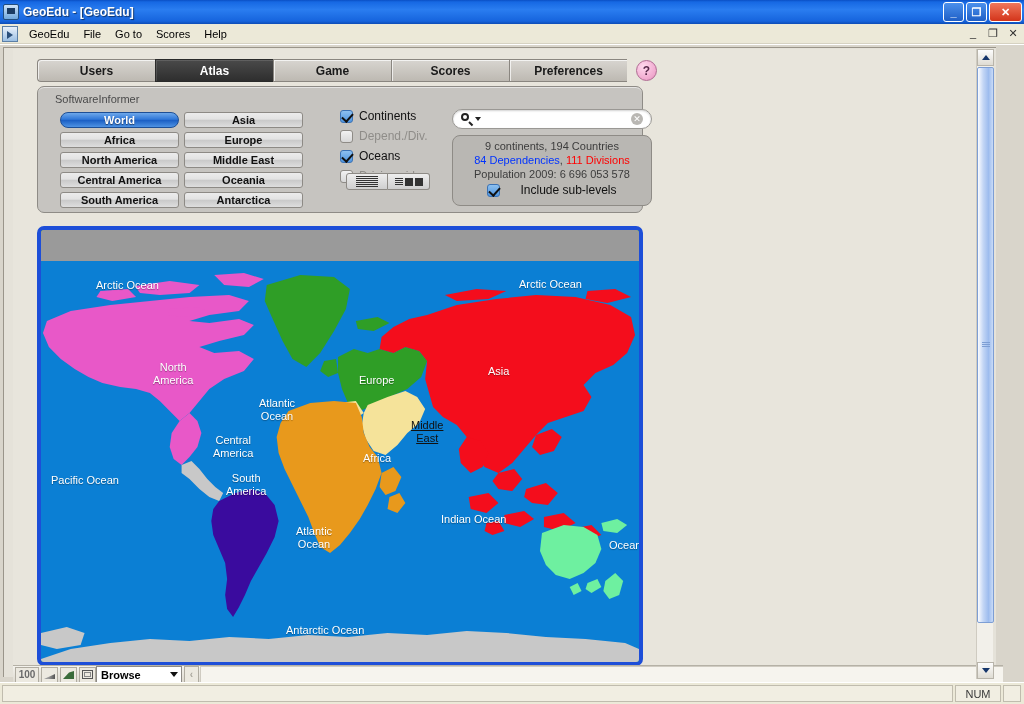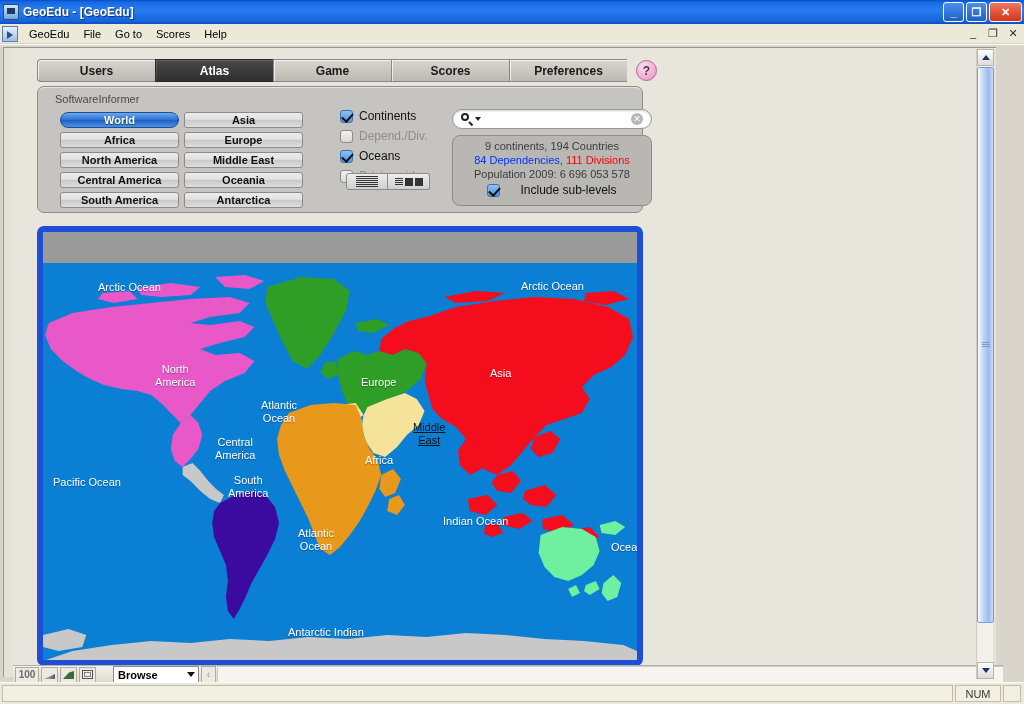--- a/index.html
+++ b/index.html
@@ -189,21 +189,21 @@
     background:#b9b7b3; border:1px solid #8e8b86; border-radius:8px;
     display:flex; flex-direction:column; align-items:center; padding-top:4px; gap:2px;
   }
   .info-line{ font-size:11px; color:#3c3c3c; }
   .dep{ color:#0033ff; } .div{ color:#ff0000; }
   .info-chk{ display:flex;align-items:center;gap:20px; margin-top:1px; }
 
   
   .mapwrap{
     position:absolute; left:24px; top:177px; width:606px; height:440px;
-    border:6px solid #1d4ed8; border-radius:7px; overflow:hidden; background:#84cc16;
+    border:4px solid #1d4ed8; border-radius:7px; overflow:hidden; background:#84cc16;
   }
   .map-header{ height:31px; background:#9a9a9a; }
   .map{ position:relative; width:100%; height:409px; background:#0b7fd4; overflow:hidden; }
   .map svg{ display:block; width:100%; height:100%; }
   .mlabel{
     position:absolute; color:#fff; font-size:11px; text-align:center; line-height:13px;
     text-shadow:0 1px 1px rgba(0,0,0,.35); white-space:pre-line; pointer-events:none;
   }
   .mlabel.dark{ color:#111; text-shadow:none; }
 
@@ -220,21 +220,21 @@
   .hb-zoom{ width:24px; }
   .hb-ico{ width:17px; }
   .ico-glyph{ width:11px;height:9px; position:relative; }
   .ico-glyph.a:after{ content:""; position:absolute; left:0;bottom:0;width:11px;height:5px;
     background:linear-gradient(to right,#9a9a9a 40%,#555); clip-path:polygon(0 100%,100% 0,100% 100%); }
   .ico-glyph.b:after{ content:""; position:absolute; left:0;bottom:0;width:11px;height:8px;
     background:#3a6b3a; clip-path:polygon(0 100%,55% 20%,100% 0,100% 100%); }
   .ico-glyph.c{ border:1px solid #555; }
   .ico-glyph.c:after{ content:""; position:absolute; left:1px;top:1px;right:1px;bottom:1px;border:1px solid #888; }
   .hb-combo{
-    width:86px;height:17px;margin-left:17px; background:#fff;border:1px solid #8e8b86;
+    width:86px;height:17px;margin-left:0; background:#fff;border:1px solid #8e8b86;
     display:flex;align-items:center; font-size:11px; color:#000; padding-left:4px; position:relative;
   }
   .hb-combo .cb-arrow{
     position:absolute; right:3px; width:0;height:0;
     border-left:4px solid transparent;border-right:4px solid transparent;border-top:5px solid #111;
   }
   .hb-arrowbtn{
     width:15px;height:17px;margin-left:2px;border:1px solid #b0aca1;background:#ece9e0;
     display:flex;align-items:center;justify-content:center;color:#a9a69c;font-size:10px;
   }
@@ -491,21 +491,21 @@
             <div class="mlabel" style="left: 172px; top: 173px;">Central
 America</div>
             <div class="mlabel" style="left: 322px; top: 191px;">Africa</div>
             <div class="mlabel" style="left: 10px; top: 213px;">Pacific Ocean</div>
             <div class="mlabel" style="left: 400px; top: 252px;">Indian Ocean</div>
             <div class="mlabel" style="left: 185px; top: 211px;">South
 America</div>
             <div class="mlabel" style="left: 255px; top: 264px;">Atlantic
 Ocean</div>
             <div class="mlabel" style="left: 568px; top: 278px;">Oceania</div>
-            <div class="mlabel" style="left: 245px; top: 363px;">Antarctic Indian</div>
+            <div class="mlabel" style="left: 245px; top: 363px;">Antarctic Ocean</div>
           </div>
     </div>
 
     <div class="map-hbar">
       <div class="hb-cell hb-zoom">100</div>
       <div class="hb-cell hb-ico">
             <span class="ico-glyph a"></span>
           </div>
       <div class="hb-cell hb-ico">
             <span class="ico-glyph b"></span>

